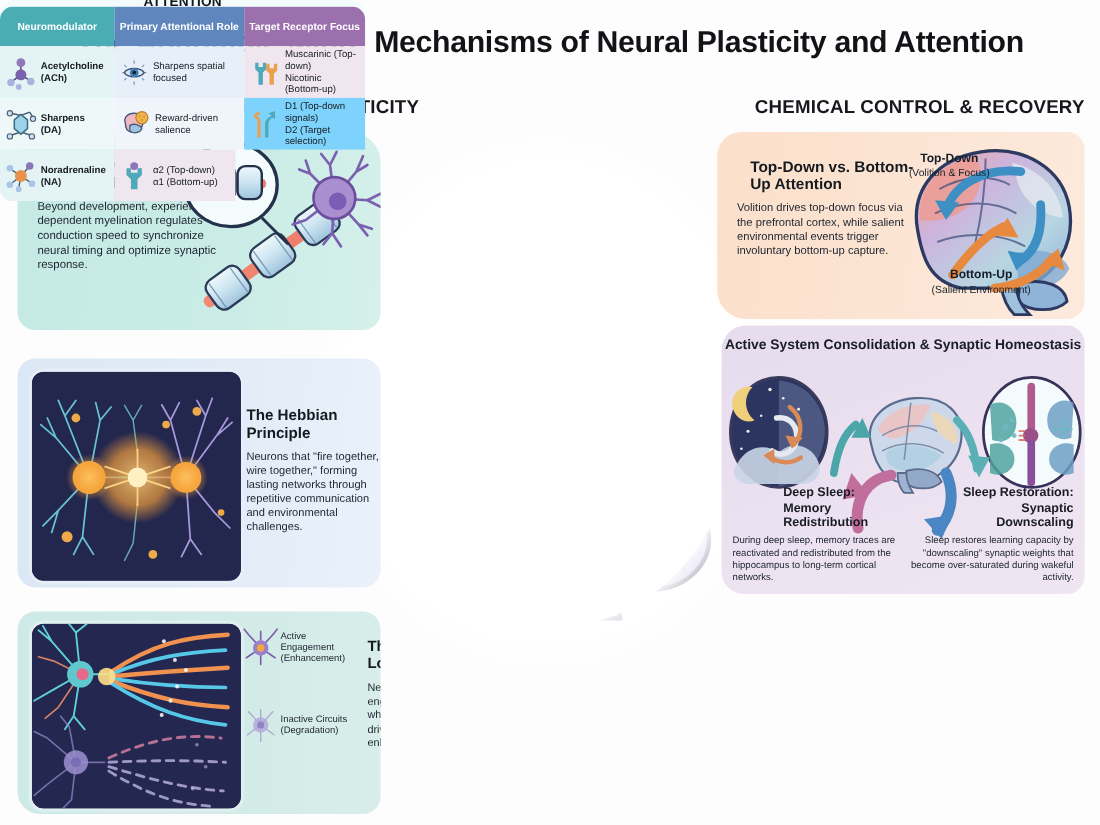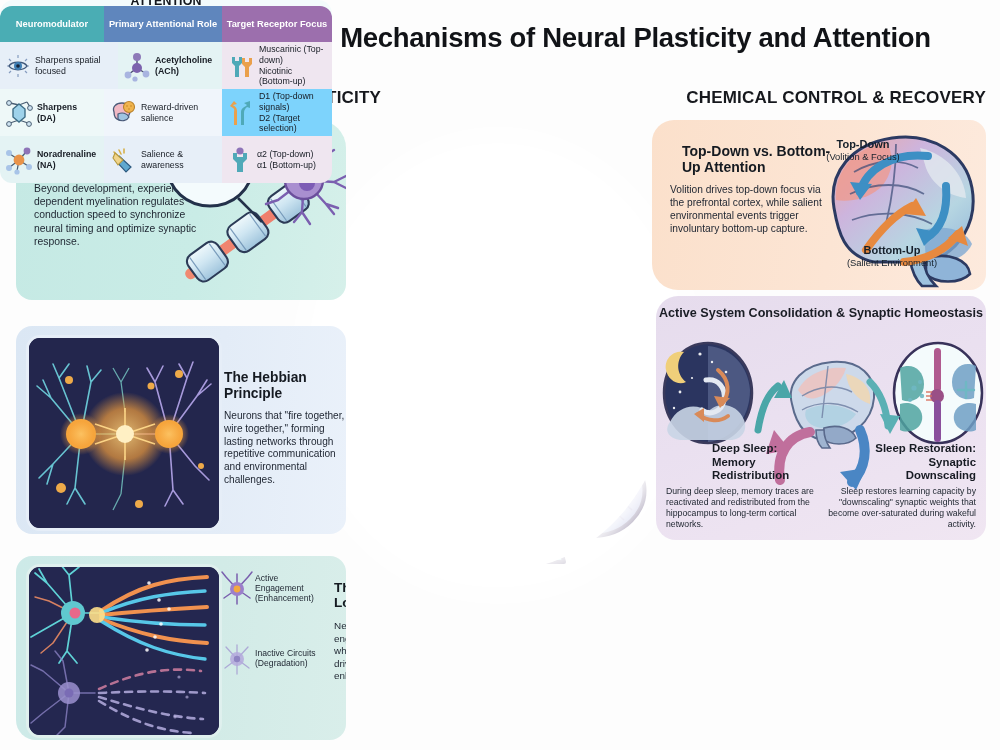--- a/index.html
+++ b/index.html
@@ -582,48 +582,48 @@
   <div class="p-table">
     <div class="tb-ttl">PRIMARY NEUROMODULATORS IN VISUAL ATTENTION</div>
     <div class="tb">
       <div class="tb-hr">
         <div class="tb-hc c1">Neuromodulator</div>
         <div class="tb-hc c2">Primary Attentional Role</div>
         <div class="tb-hc c3">Target Receptor Focus</div>
       </div>
 
       <div class="tb-row">
-        <div class="tb-c c2">
-          <svg class="tb-ic" width="24" height="24" viewBox="0 0 24 24">
-            <g stroke="#5e7aa8" stroke-width="1.2" opacity=".7">
-              <path d="M12 1 L12 4 M3 5 L5 7 M21 5 L19 7 M1 12 L4 12 M23 12 L20 12 M3 19 L5 17 M21 19 L19 17 M12 23 L12 20"></path>
-            </g>
-            <path d="M3 12 C6 7 18 7 21 12 C18 17 6 17 3 12 Z" fill="#dce9f4" stroke="#3d5578" stroke-width="1.4"></path>
-            <circle cx="12" cy="12" r="4" fill="#3f7fb5"></circle>
-            <circle cx="12" cy="12" r="1.8" fill="#16243a"></circle>
-          </svg>
-          <div class="tb-tx n">
-            <span>Sharpens spatial</span><br>
-            <span>focused</span>
-          </div>
-        </div>
         <div class="tb-c c1">
           <svg class="tb-ic" width="26" height="30" viewBox="0 0 26 30">
             <g stroke="#4b4f74" stroke-width="1.4">
                 <path d="M13 9 L13 17 M13 17 L5 23 M13 17 L21 22"></path>
               </g>
             <circle cx="13" cy="6" r="4" fill="#8e7ab8"></circle>
             <circle cx="13" cy="17" r="5" fill="#7c62ad"></circle>
             <circle cx="4" cy="24" r="3.4" fill="#a8b4e0"></circle>
             <circle cx="22" cy="23" r="3.4" fill="#a8b4e0"></circle>
             <circle cx="11" cy="28" r="2.6" fill="#a8b4e0"></circle>
           </svg>
           <div class="tb-tx">
             <span>Acetylcholine</span><br>
             <span class="n">(ACh)</span>
+          </div>
+        </div>
+        <div class="tb-c c2">
+          <svg class="tb-ic" width="24" height="24" viewBox="0 0 24 24">
+            <g stroke="#5e7aa8" stroke-width="1.2" opacity=".7">
+              <path d="M12 1 L12 4 M3 5 L5 7 M21 5 L19 7 M1 12 L4 12 M23 12 L20 12 M3 19 L5 17 M21 19 L19 17 M12 23 L12 20"></path>
+            </g>
+            <path d="M3 12 C6 7 18 7 21 12 C18 17 6 17 3 12 Z" fill="#dce9f4" stroke="#3d5578" stroke-width="1.4"></path>
+            <circle cx="12" cy="12" r="4" fill="#3f7fb5"></circle>
+            <circle cx="12" cy="12" r="1.8" fill="#16243a"></circle>
+          </svg>
+          <div class="tb-tx n">
+            <span>Sharpens spatial</span><br>
+            <span>focused</span>
           </div>
         </div>
         <div class="tb-c c3">
           <svg class="tb-ic" width="26" height="26" viewBox="0 0 26 26">
             <path d="M4 4 L4 10 L7 13 L7 24 L11 24 L11 13 L14 10 L14 4 L11 4 L11 8 L7 8 L7 4 Z" fill="#4fa9b8"></path>
             <path d="M14 5 L14 11 L17 14 L17 24 L21 24 L21 14 L24 11 L24 5 L21 5 L21 9 L17 9 L17 5 Z" fill="#eaa04c"></path>
           </svg>
           <div class="tb-tx n">
             <span>Muscarinic (Top-down)</span><br>
             <span>Nicotinic (Bottom-up)</span>
@@ -687,33 +687,20 @@
             <circle cx="3" cy="22" r="3" fill="#a8c4e8"></circle>
             <circle cx="23" cy="21" r="3" fill="#a8c4e8"></circle>
             <circle cx="11" cy="26" r="2.6" fill="#a8c4e8"></circle>
             <circle cx="13" cy="14" r="5.4" fill="#e8934a"></circle>
           </svg>
           <div class="tb-tx">
             <span>Noradrenaline</span><br>
             <span class="n">(NA)</span>
           </div>
         </div>
-        <div class="tb-c c2">
-          <svg class="tb-ic" width="26" height="26" viewBox="0 0 26 26">
-            <g stroke="#d8b14a" stroke-width="1.6" stroke-linecap="round">
-              <path d="M9 3 L11 7 M4 5 L7 8 M14 2 L14 6"></path>
-            </g>
-            <path d="M9 9 L21 20 L16 25 L5 13 Z" fill="#5fa8cf" stroke="#2f5b80" stroke-width="1.2"></path>
-            <path d="M5 6 L13 13 L8 18 L3 11 Z" fill="#f0d48a" stroke="#b79a3e" stroke-width="1.1"></path>
-          </svg>
-          <div class="tb-tx n">
-            <span>Salience &amp;</span><br>
-            <span>awareness</span>
-          </div>
-        </div>
         <div class="tb-c c3">
           <svg class="tb-ic" width="24" height="26" viewBox="0 0 24 26">
             <path d="M5 6 L5 12 L9 16 L9 25 L15 25 L15 16 L19 12 L19 6 L15 6 L15 10 L9 10 L9 6 Z" fill="#4fa9b8"></path>
             <circle cx="12" cy="4" r="3.6" fill="#8e74b8"></circle>
           </svg>
           <div class="tb-tx n">
             <span>α2 (Top-down)</span><br>
             <span>α1 (Bottom-up)</span>
           </div>
         </div>

